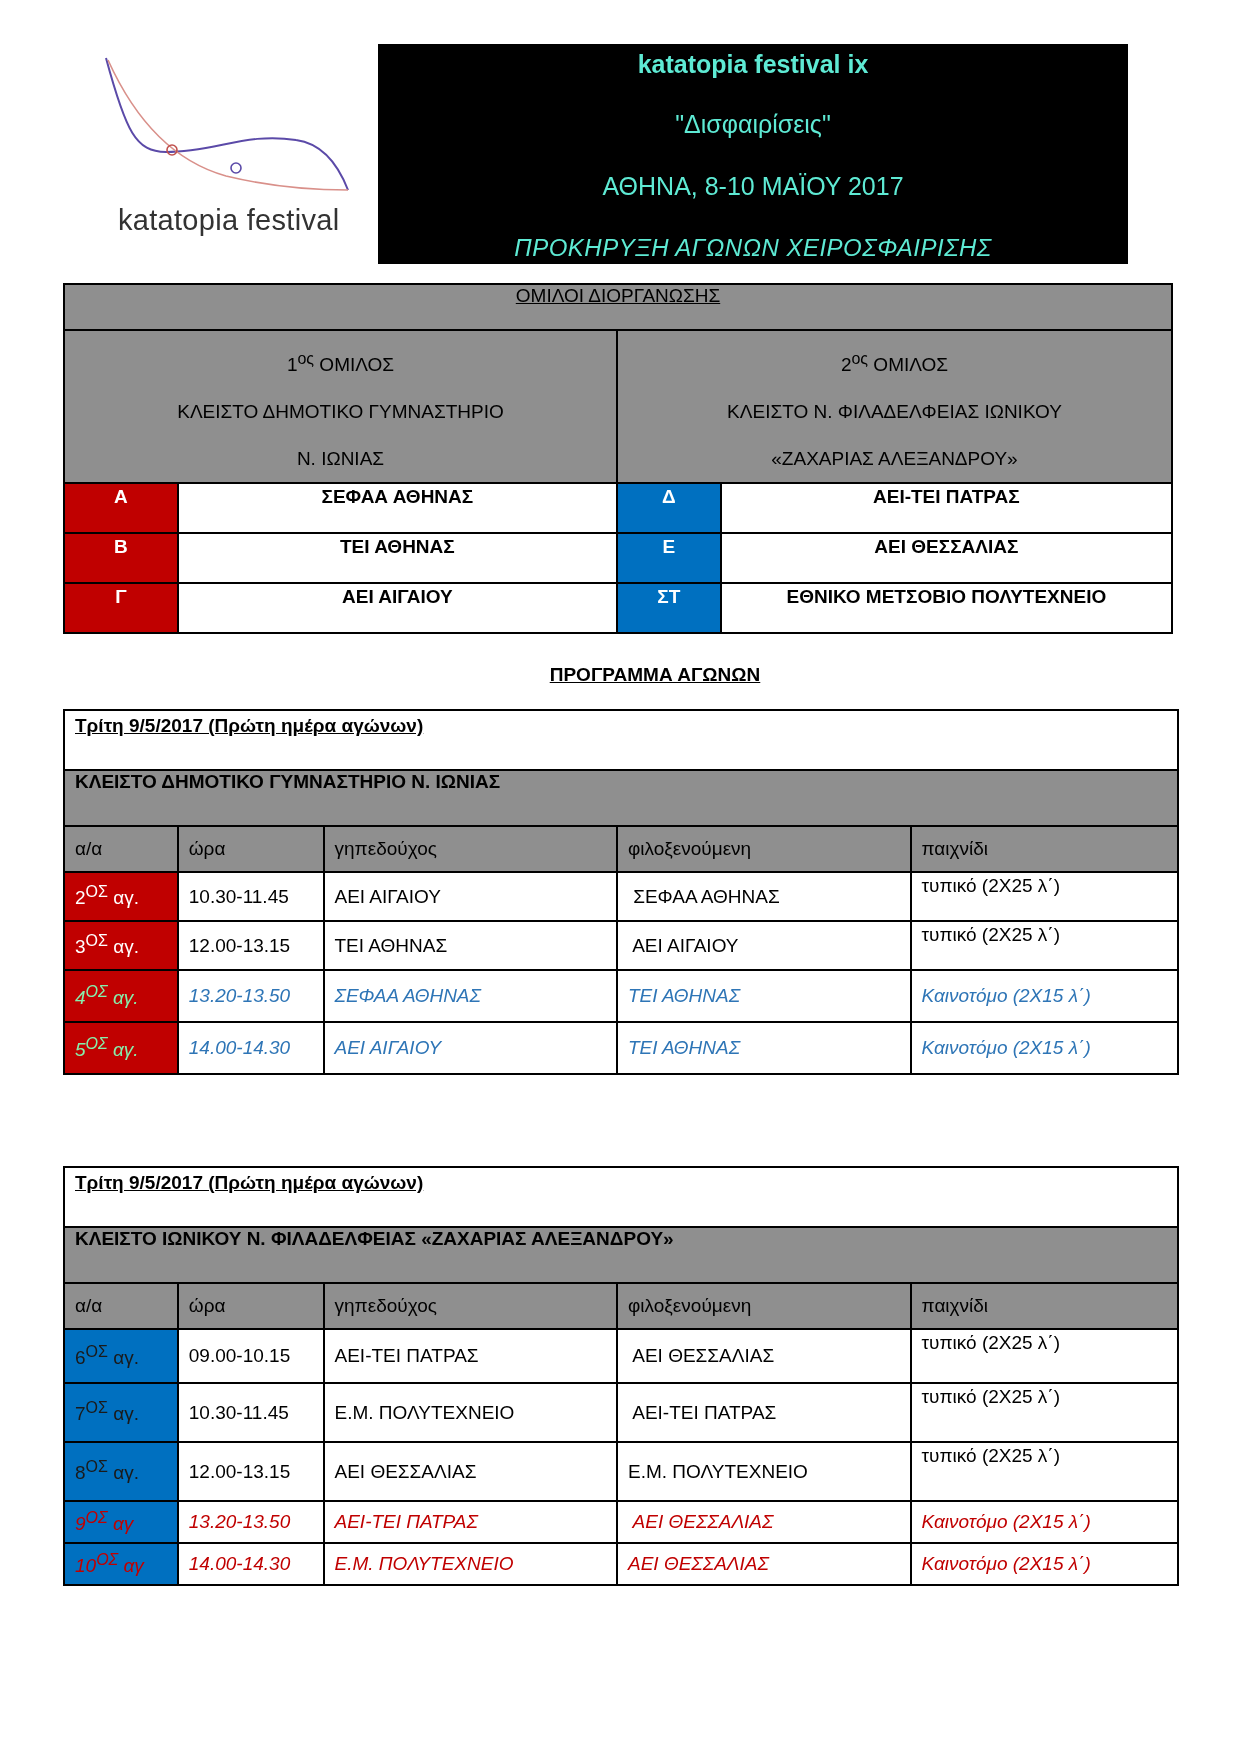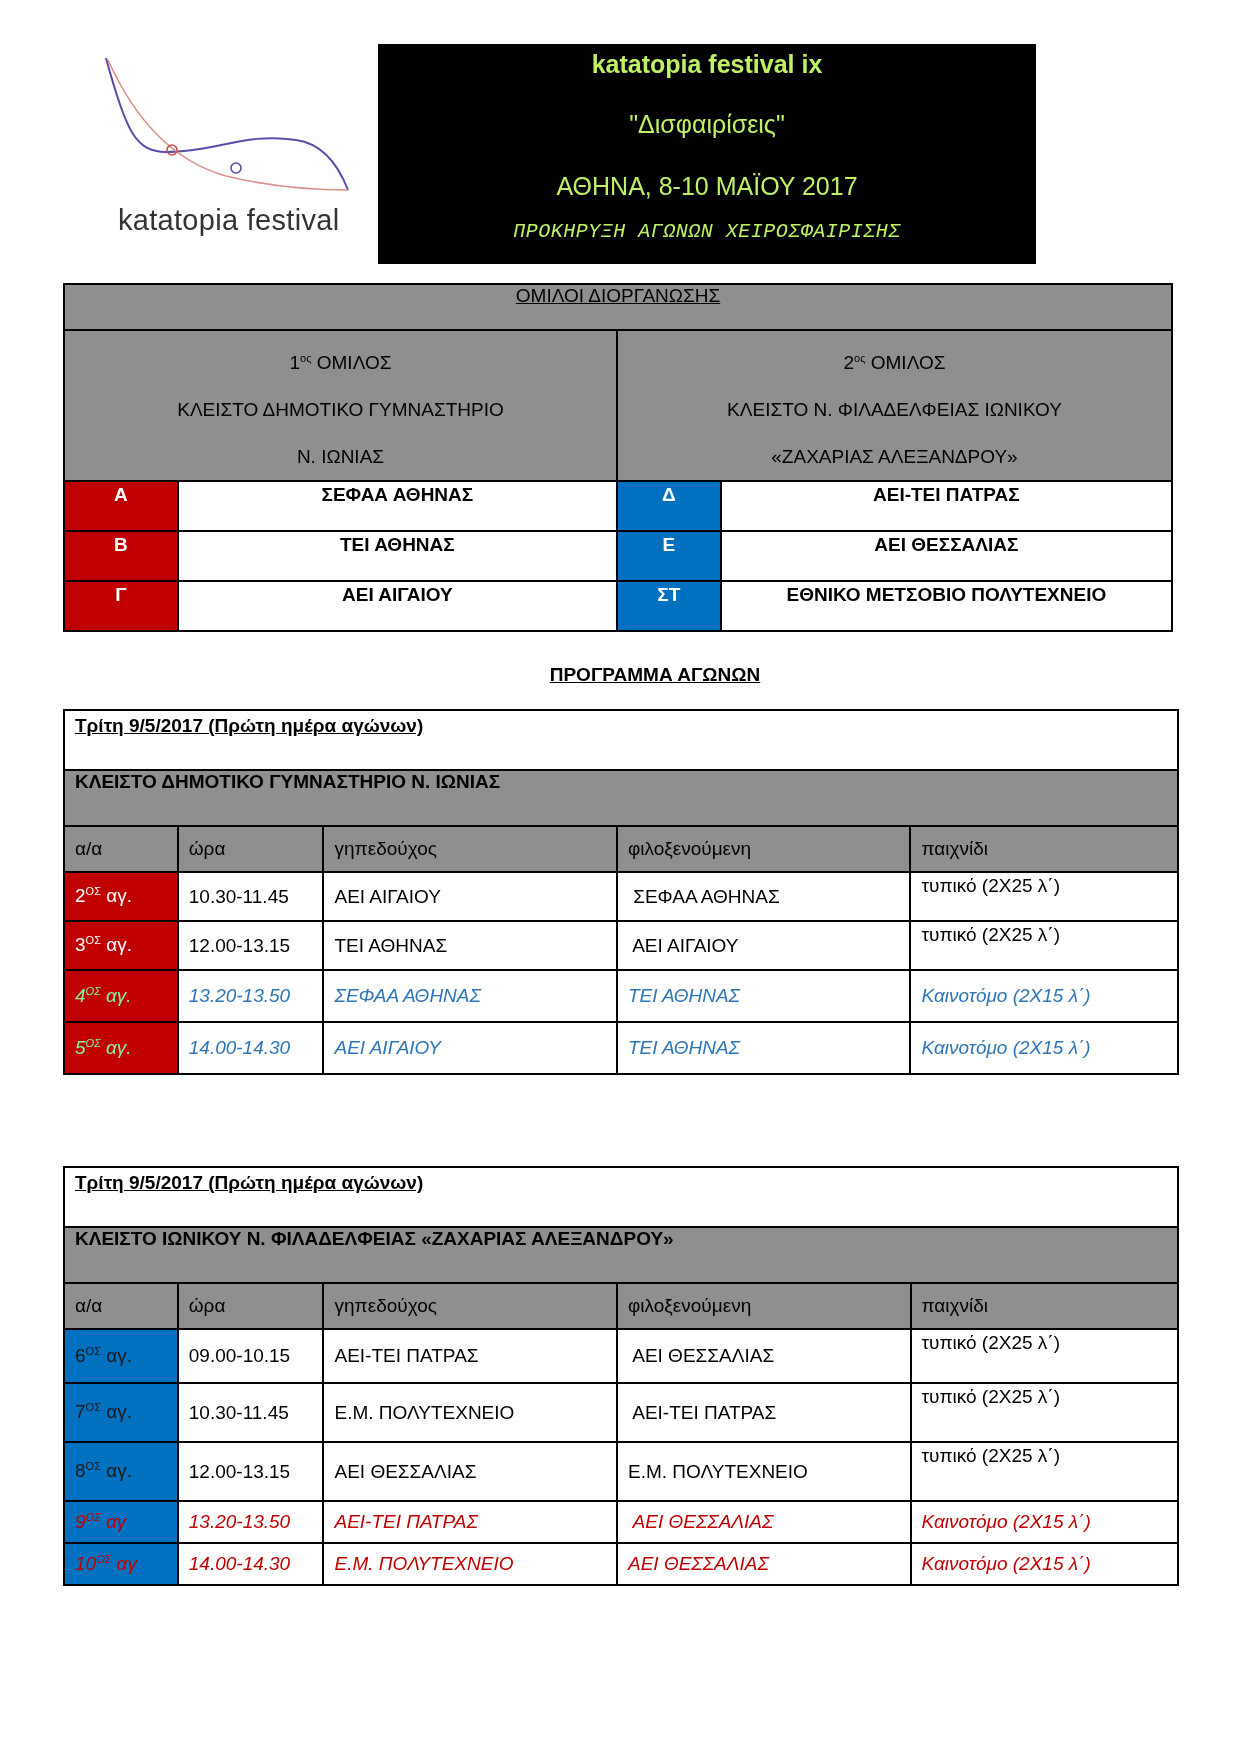--- a/index.html
+++ b/index.html
@@ -2,26 +2,26 @@
 <html><head>
 <meta charset="utf-8">
 <style>
   html, body { margin: 0; padding: 0; background: #ffffff; }
   body { width: 1240px; height: 1754px; position: relative; font-family: "Liberation Sans", "DejaVu Sans", sans-serif; color: #000; overflow: hidden; }
 
   .banner { position: absolute; left: 66px; top: 44px; width: 1102px; height: 220px; }
   .logo { position: absolute; left: 0; top: 0; width: 312px; height: 220px; background: #fff; }
   .logo svg { position: absolute; left: 30px; top: 8px; }
   .logo-text { position: absolute; left: 52px; top: 160px; font-size: 29px; color: #333; letter-spacing: 0.3px; }
-  .banner-black { position: absolute; left: 312px; top: 0; width: 658px; height: 220px; background: #000; color: #bef264; text-align: center; }
+  .banner-black { position: absolute; left: 312px; top: 0; width: 750px; height: 220px; background: #000; color: #5eead4; text-align: center; }
   .bt { position: absolute; left: 0; right: 0; font-size: 25px; }
   .bt1 { top: 6px; font-weight: bold; }
   .bt2 { top: 66px; }
   .bt3 { top: 128px; }
-  .bt4 { top: 176px; font-style: italic; font-size: 20px; letter-spacing: 0.5px; font-family: Liberation Mono, monospace; }
+  .bt4 { top: 190px; font-style: italic; font-size: 24px; letter-spacing: 0.5px; }
 
   table { border-collapse: collapse; position: absolute; }
   td { border: 2px solid #000; padding: 0; vertical-align: middle; }
 
   .groups { left: 63px; top: 283px; width: 1110px; }
   .groups td { font-size: 19px; }
   .gray { background: #8f8f8f; }
   .red { background: #c00000; color: #fff; }
   .blue { background: #0070c0; color: #fff; }
   .center { text-align: center; }
@@ -38,21 +38,21 @@
   .sched2 { top: 1166px; }
   .sched td { font-size: 19px; padding-left: 10px; }
   .date-row td { height: 54px; vertical-align: top; padding-top: 4px; font-weight: bold; text-decoration: underline; }
   .venue-row td { height: 54px; vertical-align: top; font-weight: bold; }
   .col-hdr td { height: 44px; font-weight: normal; }
   .match-row td { height: 45px; }
   .match-row.tall td { height: 50px; }
   .match-row.big td { height: 55px; }
   .match-row.short td { height: 40px; }
   .game-cell { vertical-align: top !important; padding-top: 2px; }
-  sup { font-size: 11px; }
+  sup { font-size: 16px; }
   .ital-blue td { color: #2e75b6; font-style: italic; }
   .ital-blue td.num { color: #86efac; }
   .ital-red td { color: #c00000; font-style: italic; }
   .ital-red td.num { color: #c00000; }
 </style>
 </head>
 <body>
 
 <div class="banner">
   <div class="logo">

